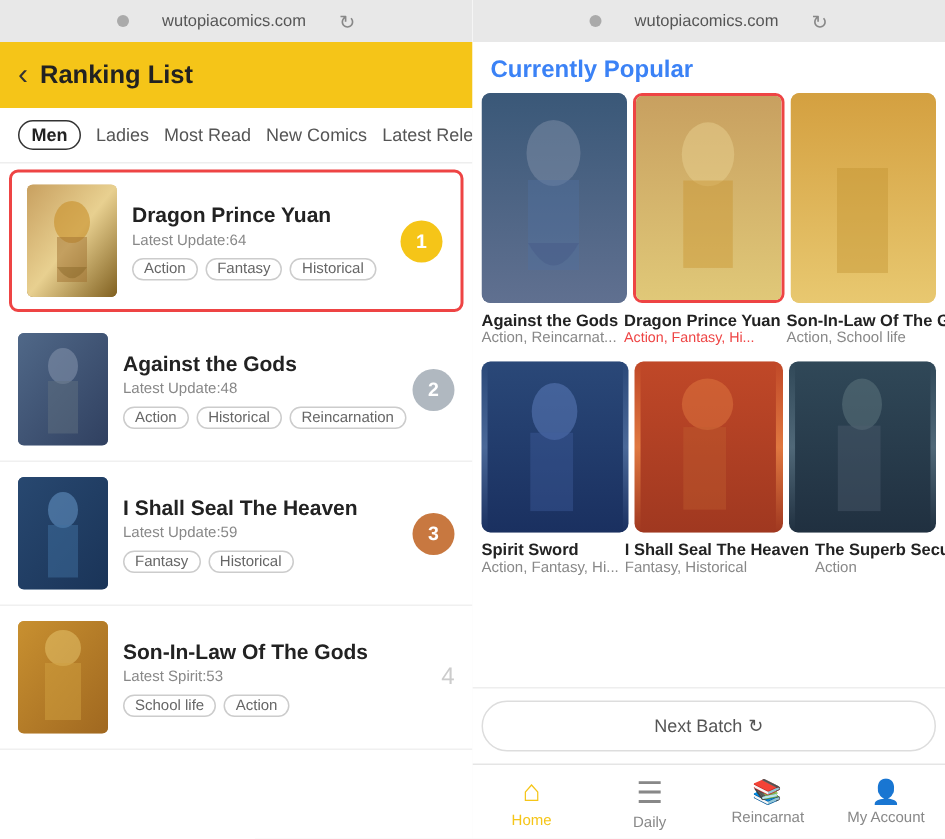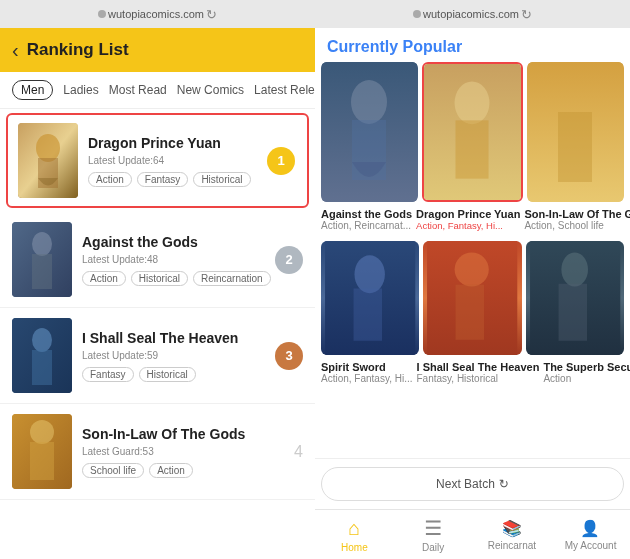--- a/index.html
+++ b/index.html
@@ -24,21 +24,21 @@
     }
 
     .browser-bar {
       background: #e8e8e8;
       height: 28px;
       display: flex;
       align-items: center;
       justify-content: center;
       font-size: 11px;
       color: #555;
-      gap: 2px;
+      gap: 22px;
       flex-shrink: 0;
     }
 
     .browser-bar .dot { width: 8px; height: 8px; border-radius: 50%; background: #aaa; }
     .browser-bar .spinner { font-size: 13px; color: #888; }
 
     .header {
       background: #f5c518;
       height: 44px;
       display: flex;
@@ -77,21 +77,21 @@
       color: #555;
       cursor: pointer;
       white-space: nowrap;
     }
 
     .filter-tab.active {
       border: 1.5px solid #333;
       border-radius: 12px;
       padding: 2px 8px;
       color: #222;
-      font-weight: 400;
+      font-weight: 700;
     }
 
     .ranking-list {
       overflow-y: auto;
       flex: 1;
     }
 
     .rank-item {
       display: flex;
       align-items: center;
@@ -483,21 +483,21 @@
                 <stop offset="100%" stop-color="#a06820"></stop>
               </linearGradient>
             </defs>
           <rect width="60" height="75" fill="url(#sl1)"></rect>
           <circle cx="30" cy="18" r="12" fill="#e8c870" opacity="0.5"></circle>
           <rect x="18" y="28" width="24" height="38" fill="#d0a040" opacity="0.5"></rect>
         </svg>
       </div>
       <div class="rank-info">
         <div class="rank-title">Son-In-Law Of The Gods</div>
-        <div class="rank-update">Latest Guard:53</div>
+        <div class="rank-update">Latest Spirit:53</div>
         <div class="rank-tags">
           <span class="tag">School life</span>
           <span class="tag">Action</span>
         </div>
       </div>
       <div class="rank-number">
         <span class="rank-num-plain">4</span>
       </div>
     </div>
 

